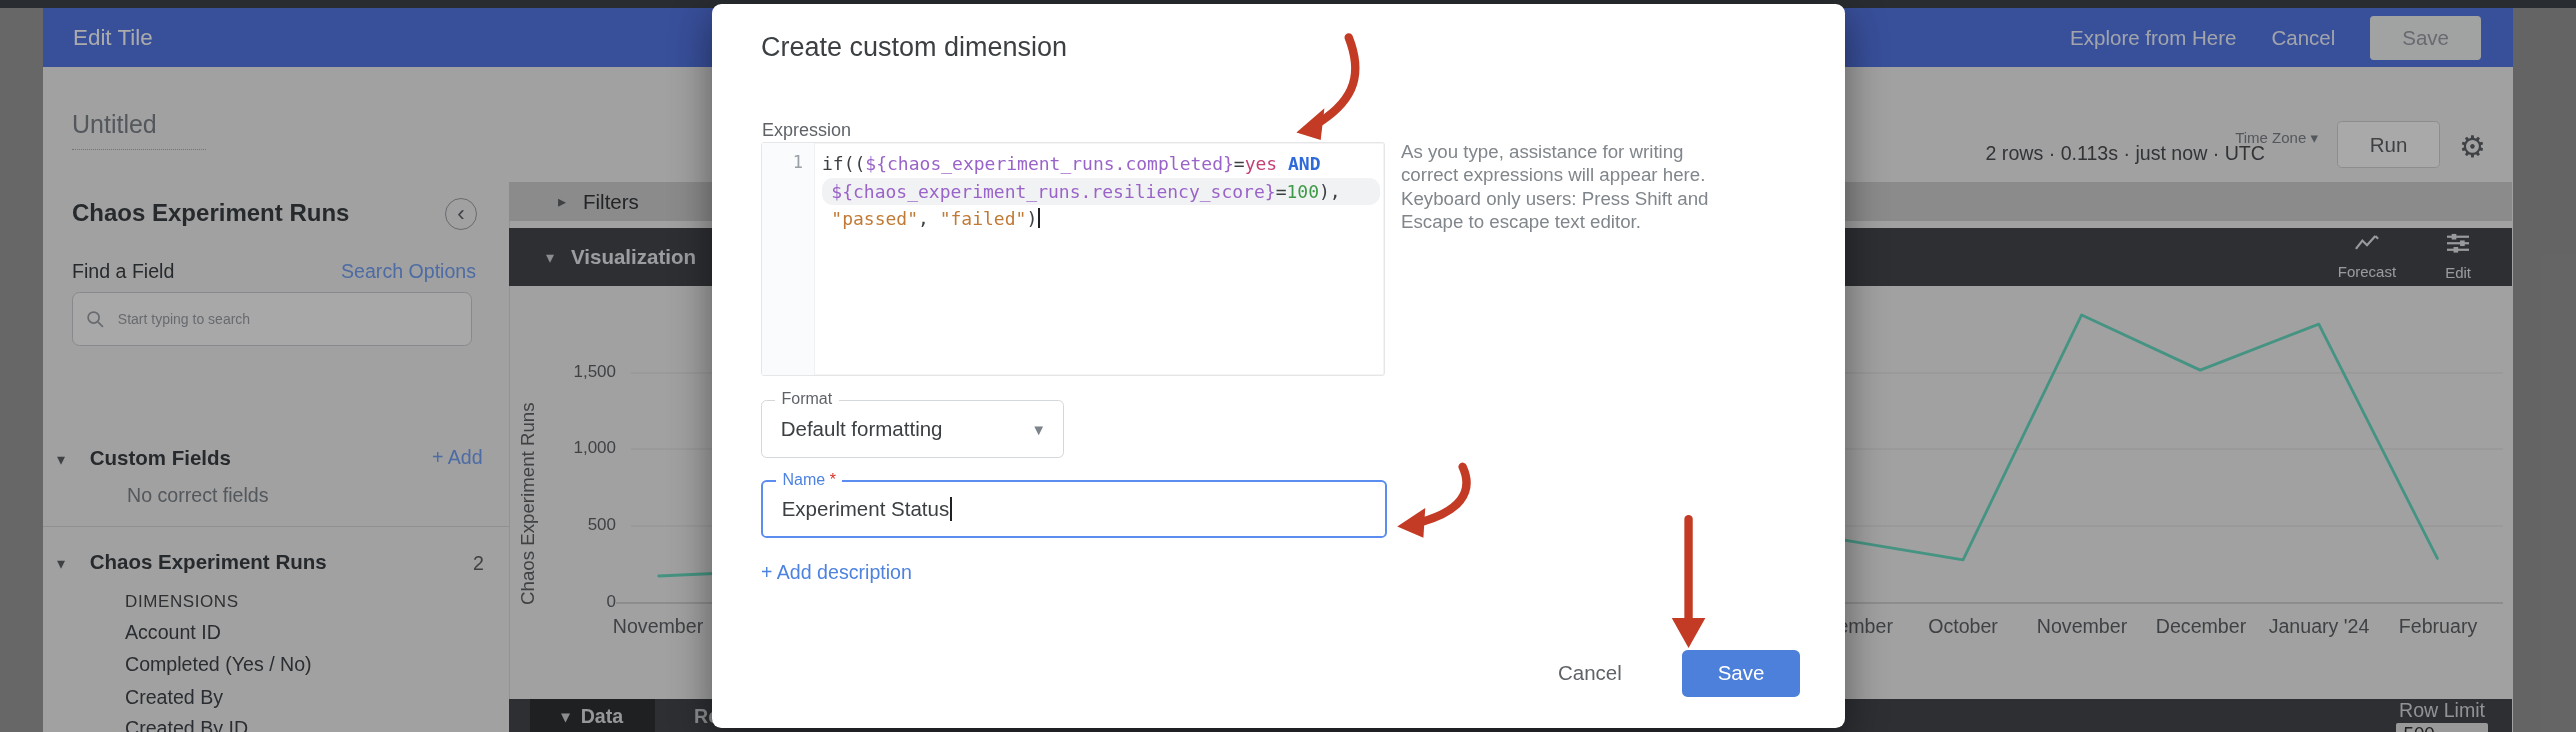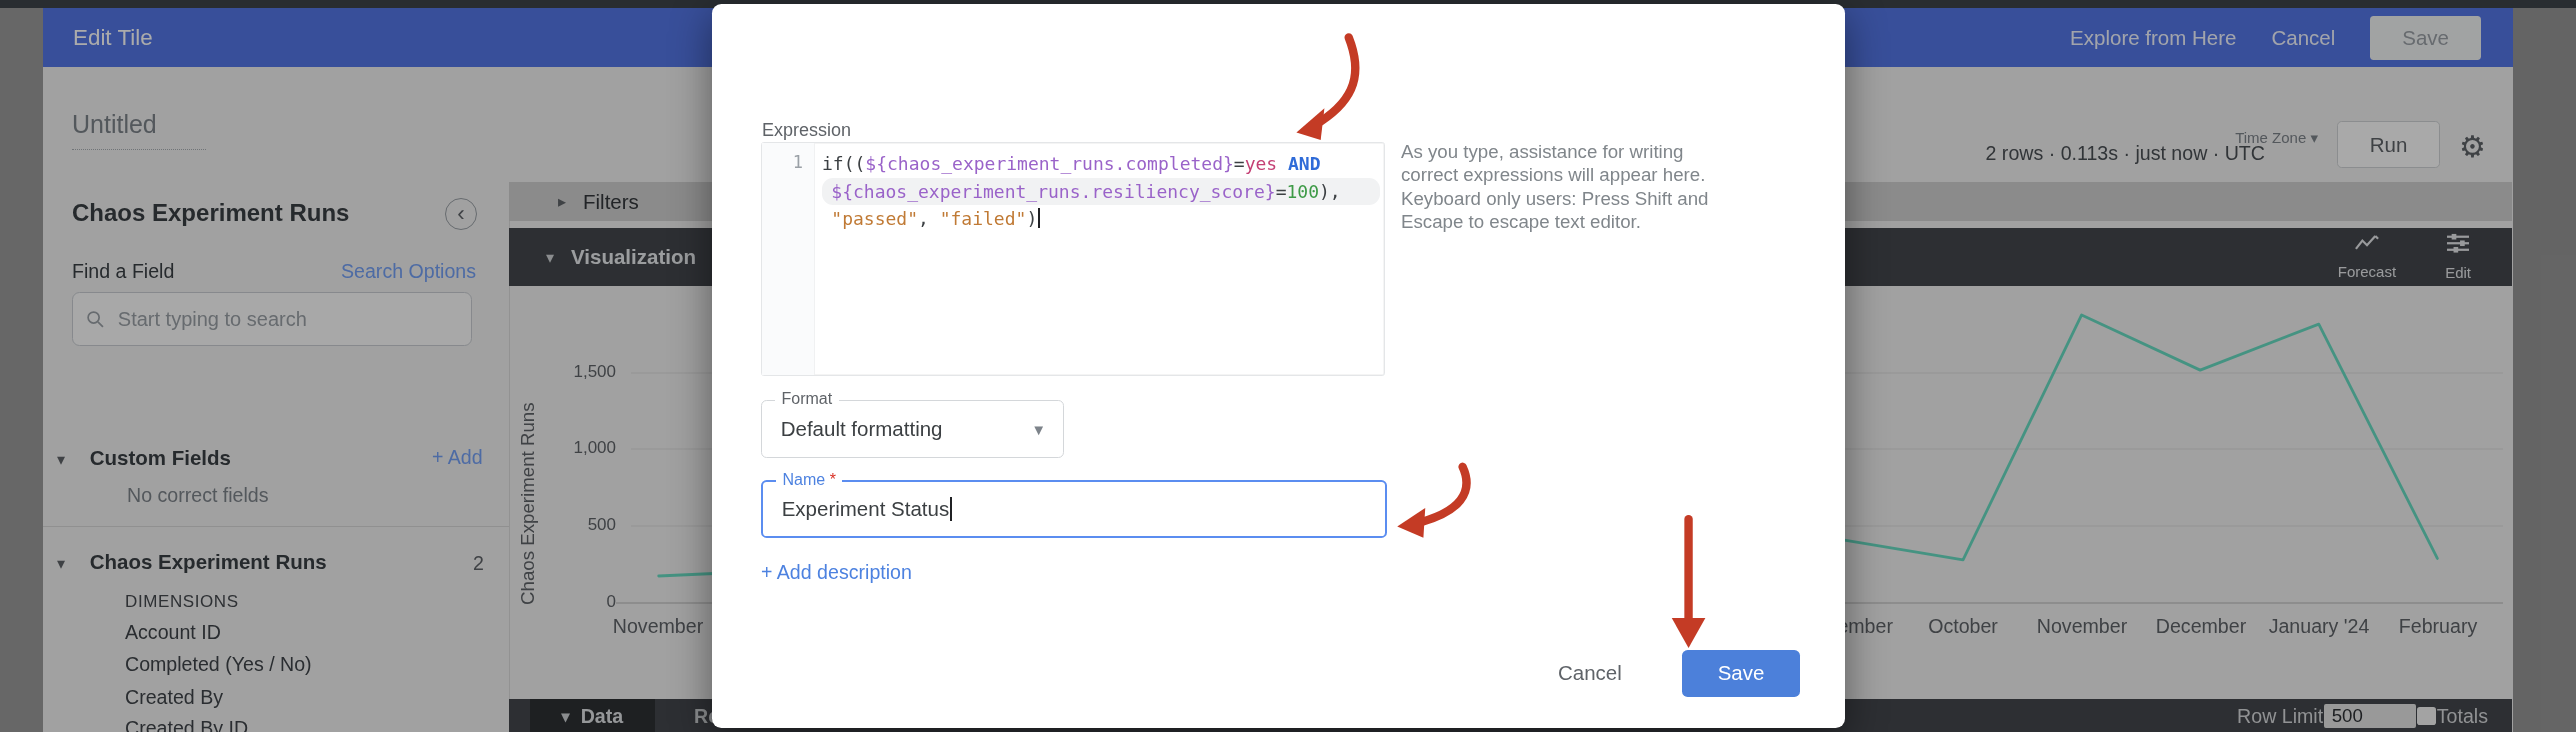--- a/index.html
+++ b/index.html
@@ -33,21 +33,21 @@
 
   
   .sidebar{left:43px;top:182px;width:466px;height:550px;background:#f0f0f0;border-right:0.9px solid #dadada;}
   .sb-title{left:72px;top:199px;font-size:24px;font-weight:bold;color:#3a3f44;}
   .sb-collapse{left:445px;top:198px;width:30px;height:30px;border:1.9px solid #9aa0a6;border-radius:50%;
                color:#5f6368;font-size:22.4px;display:flex;align-items:center;justify-content:center;line-height:1;}
   .sb-find{left:72px;top:260px;font-size:19.6px;color:#3a3f44;}
   .sb-searchopts{left:341px;top:260px;font-size:19.6px;color:#74a0f5;}
   .sb-search{left:72px;top:292px;width:400px;height:54px;background:#fbfbfb;border:1.4px solid #c9cdd2;
              border-radius:7.5px;display:flex;align-items:center;padding:0 13px;box-sizing:border-box;}
-  .sb-search input{border:none;outline:none;background:transparent;font-size:20px;color:#3a3f44;
+  .sb-search input{border:none;outline:none;background:transparent;font-size:14px;color:#3a3f44;
                    width:100%;margin-left:11.2px;font-family:"Liberation Sans",sans-serif;}
   .sb-search input::placeholder{color:#9aa0a6;}
   .sb-tabs{left:43px;top:396px;width:466px;height:49px;border-bottom:0.9px solid #cfcfcf;}
   .sb-tab{position:absolute;top:5.6px;font-size:20.5px;}
   .tab-active{color:#74a0f5;}
   .tab-idle{color:#5f6368;}
   .sb-tab-underline{left:8.4px;top:46px;width:221px;height:3.7px;background:#74a0f5;position:absolute;}
   .sb-row-head{font-size:20.5px;font-weight:bold;color:#3a3f44;}
   .caret{color:#5f6368;font-size:16px;}
   .sb-add{color:#74a0f5;font-size:19.6px;}
@@ -73,21 +73,21 @@
   .xlabel{position:absolute;top:615px;transform:translateX(-50%);font-size:19.6px;color:#5f6368;}
   .ylab{position:absolute;left:517px;top:362px;height:243px;display:flex;align-items:center;
         font-size:18.7px;color:#5f6368;writing-mode:vertical-rl;transform:rotate(180deg);}
 
   
   .bottom-bar{left:509px;top:699px;width:2003px;height:34px;background:#43474c;}
   .data-tab{position:absolute;left:20.5px;top:0;height:34px;background:#2d3034;display:flex;
             align-items:center;gap:11.2px;padding:0 32px;color:#dfe1e4;font-size:19.6px;font-weight:bold;}
   .res-tab{position:absolute;left:157px;top:0;height:34px;display:flex;align-items:center;
            padding:0 28px;color:#cfd2d5;font-size:19.6px;font-weight:bold;}
-  .bb-right{position:absolute;right:24px;top:0;height:34px;display:flex;align-items:center;gap:1px;}
+  .bb-right{position:absolute;right:24px;top:0;height:34px;display:flex;align-items:center;gap:1px;flex-direction:column;}
   .bb-label{color:#d8dadd;font-size:19.6px;}
   .rowlimit-input{width:77px;height:24px;background:#e4e4e4;border:none;border-radius:1.9px;
                   font-size:18.7px;color:#2d3034;padding:0 7.5px;font-family:"Liberation Sans",sans-serif;}
   .totals-box{width:18.7px;height:18.7px;background:#f4f4f4;border-radius:2.8px;}
 
   
   .dim{left:0;top:0;width:2576px;height:732px;background:rgba(0,0,0,0.33);z-index:40;}
   .modal{left:712px;top:3.7px;width:1133px;height:724px;background:#fff;border-radius:9.3px;
          box-shadow:0 11.2px 41px rgba(0,0,0,0.45);z-index:50;}
   .m-title{left:49px;top:28px;font-size:27px;color:#3c4043;}
@@ -241,20 +241,21 @@
       <span class="bb-label">Row Limit</span>
       <input class="rowlimit-input" value="500" style="">
       <span class="totals-box clickable"></span>
       <span class="bb-label">Totals</span>
     </div>
   </div>
 
   <div class="abs dim"></div>
 
   <div class="abs modal">
+    <div class="abs m-title">Create custom dimension</div>
     <div class="abs m-exp-label">Expression</div>
 
     <div class="abs m-editor">
       <div class="m-gutter">
         <div class="lineno">1</div>
       </div>
       <div class="code-row" style="top:7.5px;"><span><span class="tok-p">if((</span><span class="tok-f">${chaos_experiment_runs.completed}</span><span class="tok-p">=</span><span class="tok-y">yes</span><span class="tok-p"> </span><span class="tok-k">AND</span></span></div>
       <div class="code-row row-hl" style="top:35px;padding-left:9.3px;"><span><span class="tok-f">${chaos_experiment_runs.resiliency_score}</span><span class="tok-p">=</span><span class="tok-n">100</span><span class="tok-p">),</span></span></div>
       <div class="code-row" style="top:62px;padding-left:9.3px;"><span><span class="tok-s">"passed"</span><span class="tok-p">, </span><span class="tok-s">"failed"</span><span class="tok-p">)</span></span><span class="code-caret"></span></div>
     </div>

